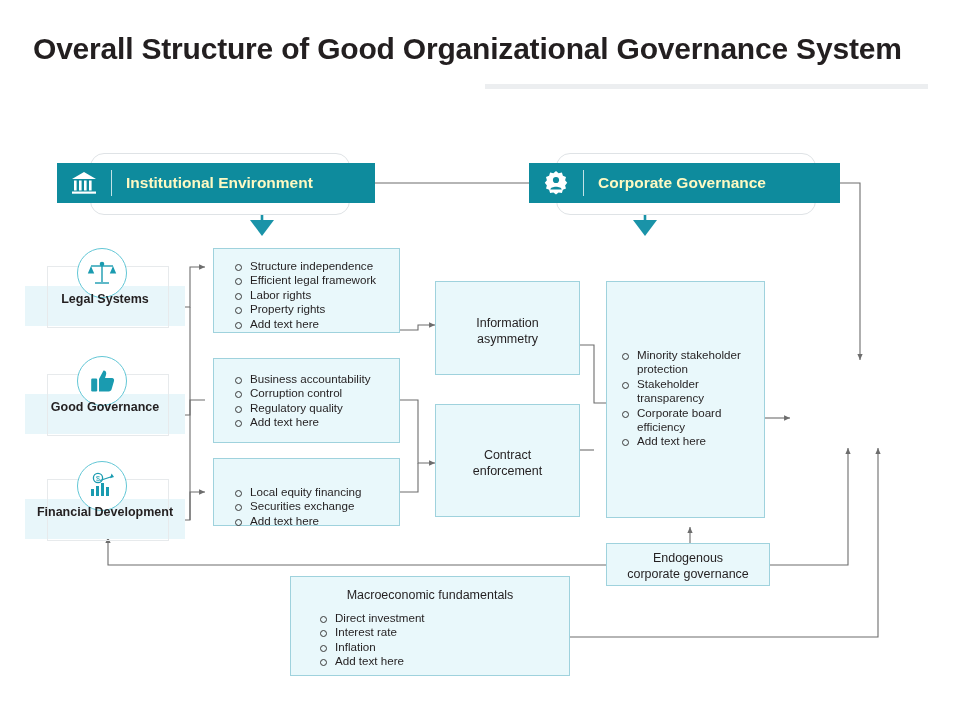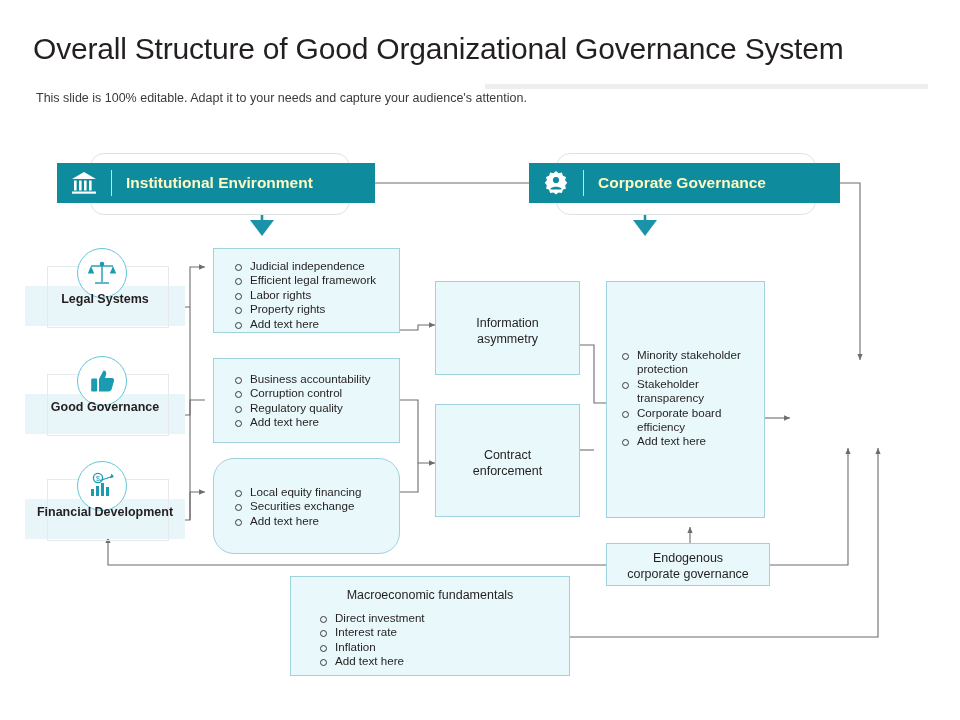--- a/index.html
+++ b/index.html
@@ -8,21 +8,21 @@
     width: 960px; height: 720px;
     background: #ffffff;
     font-family: "Liberation Sans", sans-serif;
     overflow: hidden;
   }
   #slide { position: relative; width: 960px; height: 720px; background: #fff; }
 
   
   .title {
     position: absolute; left: 33px; top: 32px;
-    font-size: 30px; font-weight: 400; color: #231f20;
+    font-size: 30px; font-weight: 700; color: #231f20;
     letter-spacing: -0.2px; white-space: nowrap;
   }
   .title-rule {
     position: absolute; left: 485px; top: 84px;
     width: 443px; height: 5px; background: #eceef0;
   }
   .subtitle {
     position: absolute; left: 36px; top: 91px;
     font-size: 12.5px; color: #3a3a3a; white-space: nowrap;
   }
@@ -103,21 +103,20 @@
   
   svg.wires { position: absolute; left: 0; top: 0; width: 960px; height: 720px; }
 </style>
 </head>
 <body>
 
 <div id="slide">
 
   <div class="title">Overall Structure of Good Organizational Governance System</div>
   <div class="title-rule"></div>
-  <div class="subtitle">This slide is 100% editable. Adapt it to your needs and capture your audience's attention.</div>
 
   <svg class="wires">
     <defs>
       <marker id="ah" viewBox="0 0 10 10" refX="9" refY="5" markerWidth="6" markerHeight="6" orient="auto-start-reverse">
         <path d="M0,1 L9,5 L0,9 z" fill="#6d6d6d"></path>
       </marker>
       <marker id="ahteal" viewBox="0 0 10 10" refX="9" refY="5" markerWidth="5" markerHeight="5" orient="auto-start-reverse">
         <path d="M0,1 L9,5 L0,9 z" fill="#1a93a8"></path>
       </marker>
     </defs>
@@ -229,38 +228,38 @@
         <rect x="9" y="14" width="3" height="10" fill="#1a9bb0"></rect>
         <rect x="14" y="11" width="3" height="13" fill="#1a9bb0"></rect>
         <rect x="19" y="15" width="3" height="9" fill="#1a9bb0"></rect>
       </svg>
     </div>
     <div class="p-label">Financial Development</div>
   </div>
 
   <div class="lbox" style="left:213px; top:248px; width:187px; height:85px;">
     <ul class="bl" style="left:12px; top:10px; width:170px;">
-      <li>Judicial independence</li>
+      <li>Structure independence</li>
       <li>Efficient legal framework</li>
       <li>Labor rights</li>
       <li>Property rights</li>
       <li>Add text here</li>
     </ul>
   </div>
 
   <div class="lbox" style="left:213px; top:358px; width:187px; height:85px;">
     <ul class="bl" style="left:12px; top:13px; width:170px;">
       <li>Business accountability</li>
       <li>Corruption control</li>
       <li>Regulatory quality</li>
       <li>Add text here</li>
     </ul>
   </div>
 
-  <div class="lbox" style="left:213px; top:458px; width:187px; height:96px;border-radius:21px;">
+  <div class="lbox" style="left:213px; top:458px; width:187px; height:68px;">
     <ul class="bl" style="left:12px; top:26px; width:170px;">
       <li>Local equity financing</li>
       <li>Securities exchange</li>
       <li>Add text here</li>
     </ul>
   </div>
 
   <div class="lbox" style="left:435px; top:281px; width:145px; height:94px;">
     <div class="centertext" style="top:33px;">Information</div>
     <div class="centertext" style="top:49px;">asymmetry</div>

